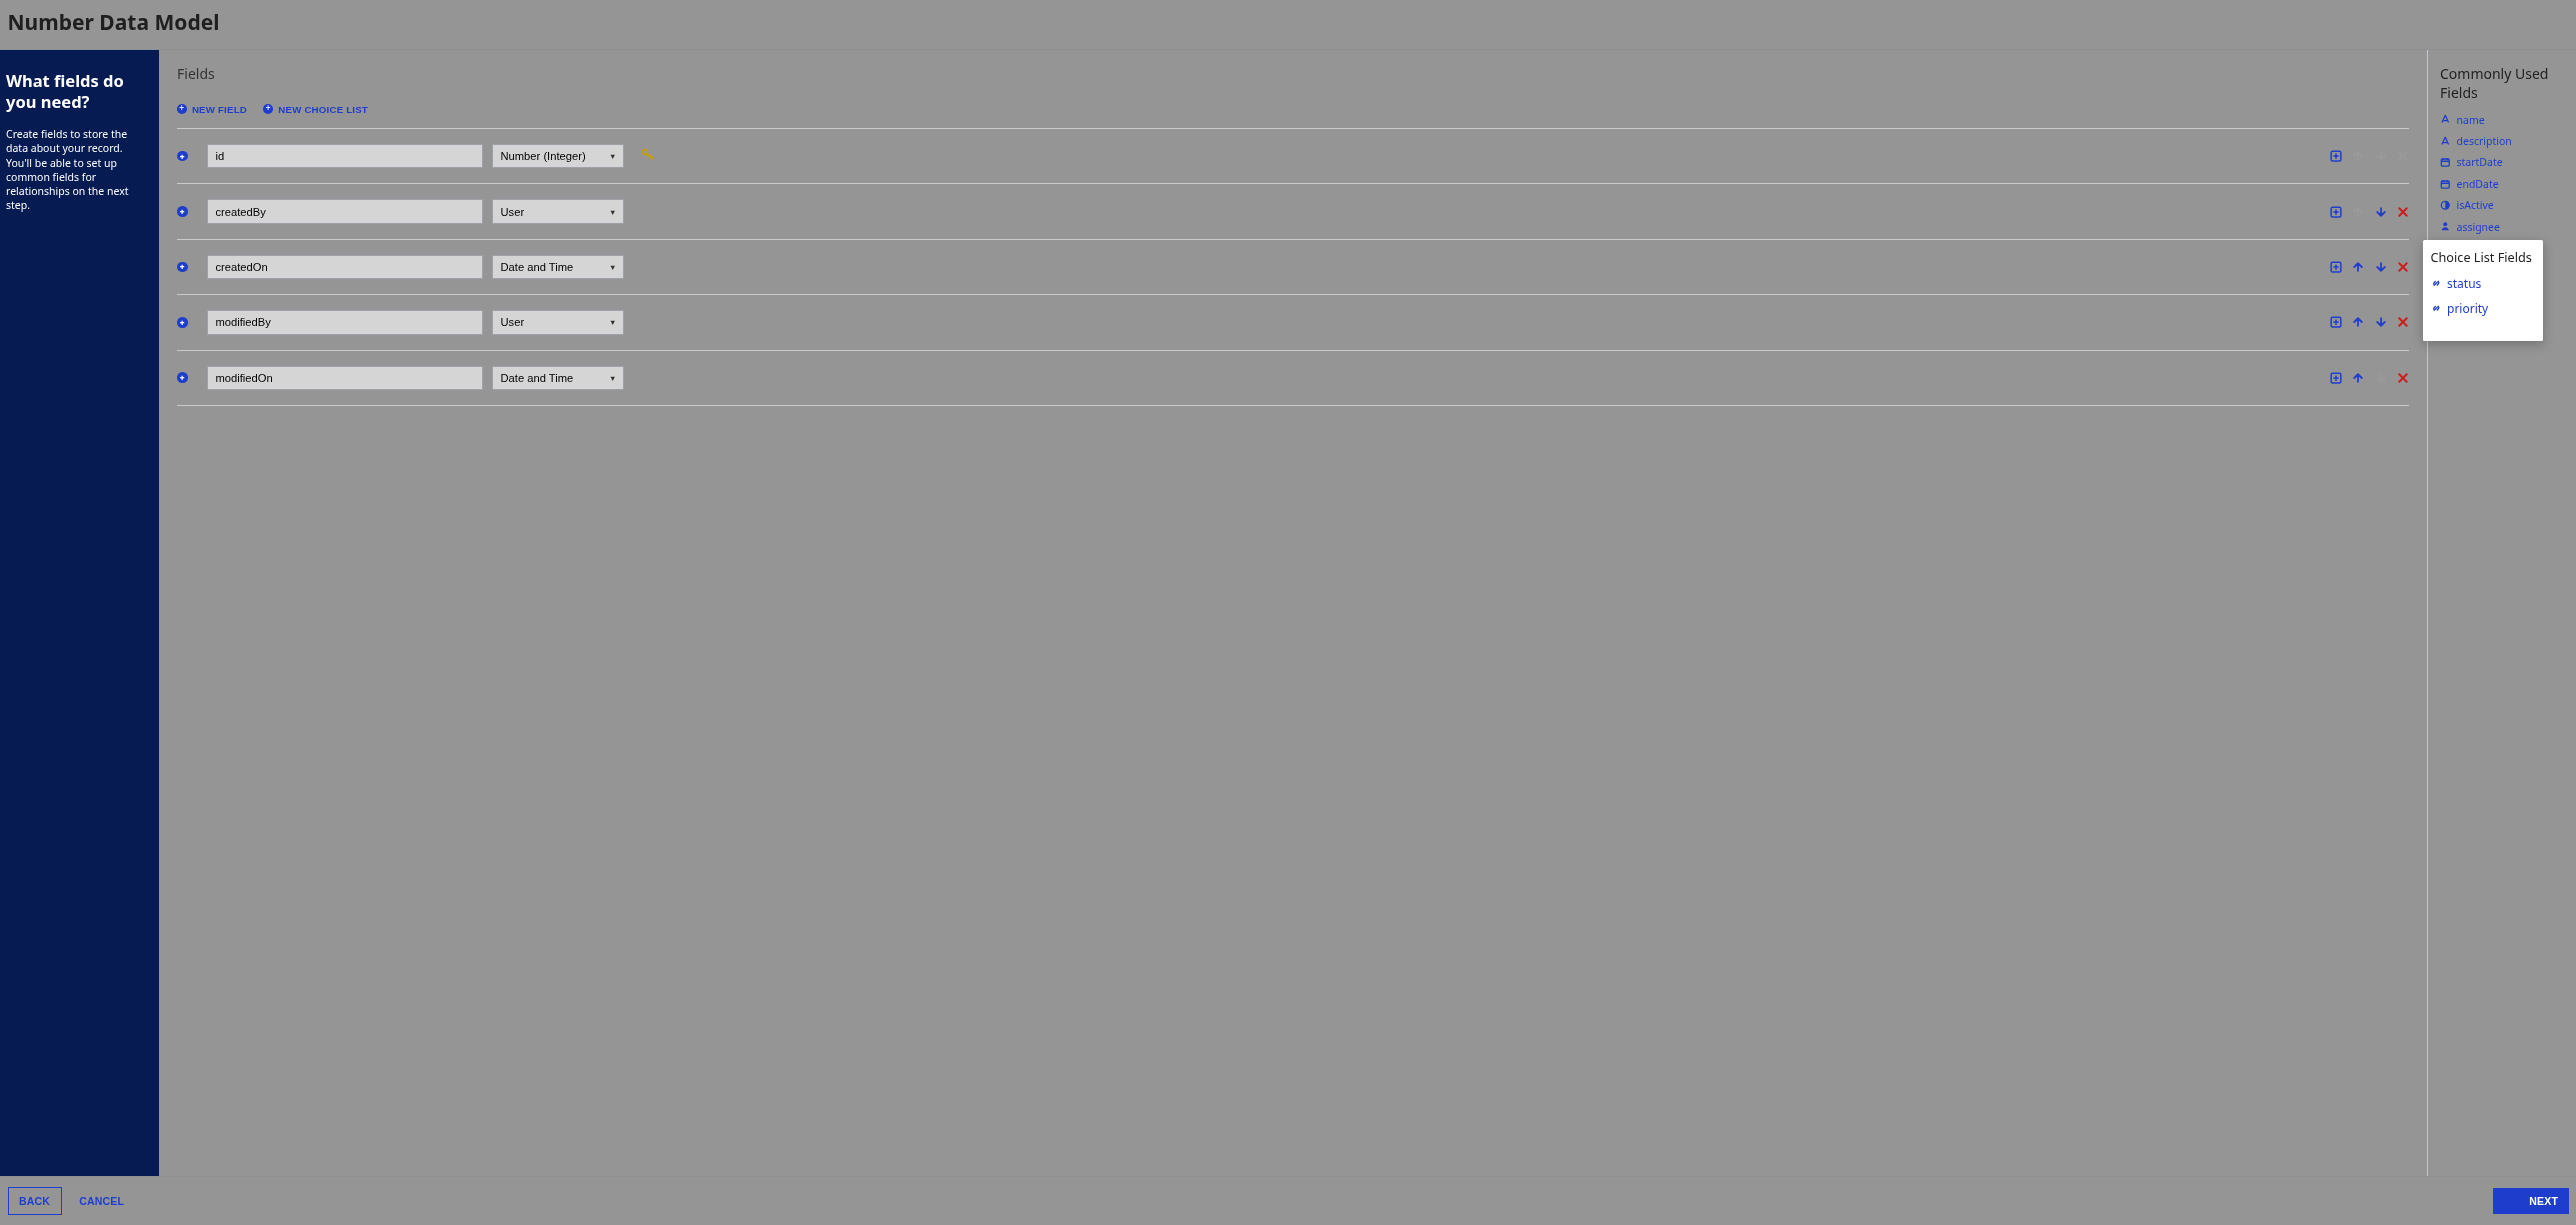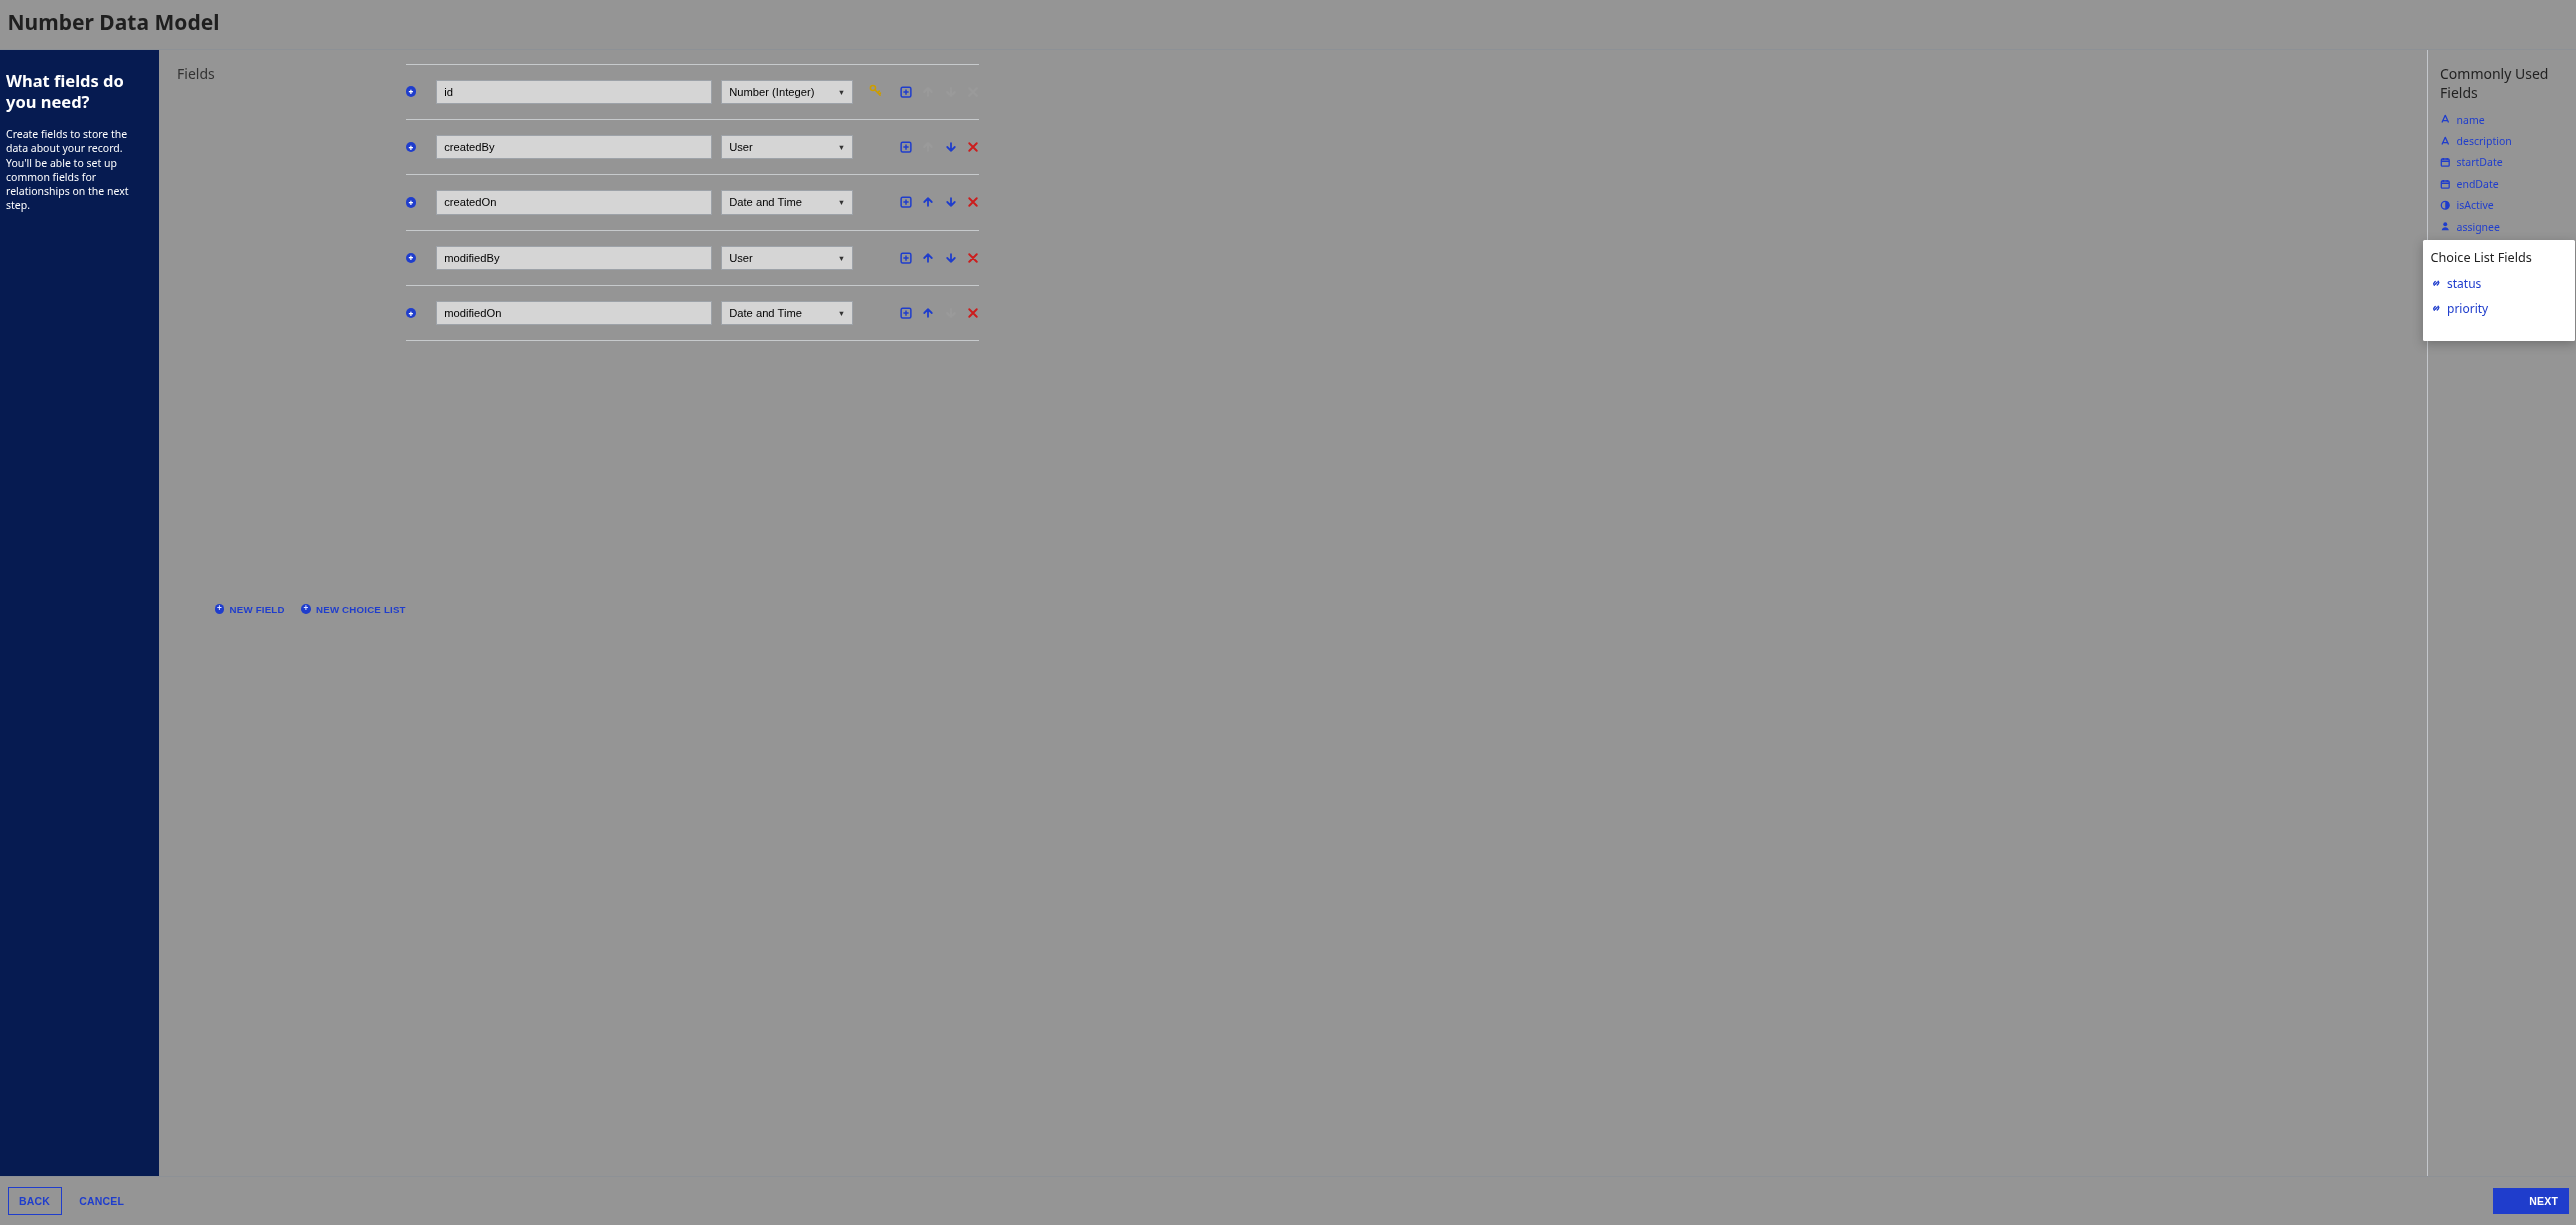--- a/index.html
+++ b/index.html
@@ -45,21 +45,21 @@
     width:159px; flex:0 0 159px;
     background:var(--navy); color:#fff;
     padding:21px 10.5px 10.5px 6px;
   }
   .sidebar h2 { margin:0 0 15px 0; font-size:16.5px; font-weight:700; line-height:1.25; }
   .sidebar p  { margin:0; font-size:10.5px; line-height:1.35; }
 
   
   .main {
     flex:1; min-width:0;
-    display:flex; flex-direction:row;
+    display:flex; flex-direction:column;
     padding:13.5px 18px 7.5px 18px;
     border-right:0.7px solid var(--pale-border);
   }
   .section-title { font-size:14px; font-weight:400; margin:0 0 21px 0; color:#333; }
   .action-row { display:flex; gap:16.5px; margin-bottom:13.5px; }
   .link-btn {
     display:inline-flex; align-items:center; gap:5.2px;
     background:none; border:none; padding:0; cursor:pointer;
     color:var(--blue); font-weight:700; font-size:9.7px; letter-spacing:0.2px;
   }
@@ -413,21 +413,21 @@
 
   <footer class="dialog-footer">
     <button class="btn btn-outline">BACK</button>
     <button class="btn btn-text">CANCEL</button>
     <span class="footer-spacer"></span>
     <button class="btn btn-primary">NEXT</button>
   </footer>
 
 </div>
 
-<div class="popover" id="choice-popover" style="left: 2423px; top: 240px; width: 152px;">
+<div class="popover" id="choice-popover" style="left: 2423px; top: 240px; width: 120px;">
   <h3 class="rp-title">Choice List Fields</h3>
   <ul class="rp-list" id="choice-list">
       <li>
     <span class="rp-icon">
       <svg width="10.5" height="10.5" viewBox="0 0 14 14">
             <use href="#i-link"></use>
           </svg>
     </span>
     <a>status</a>
       </li>

